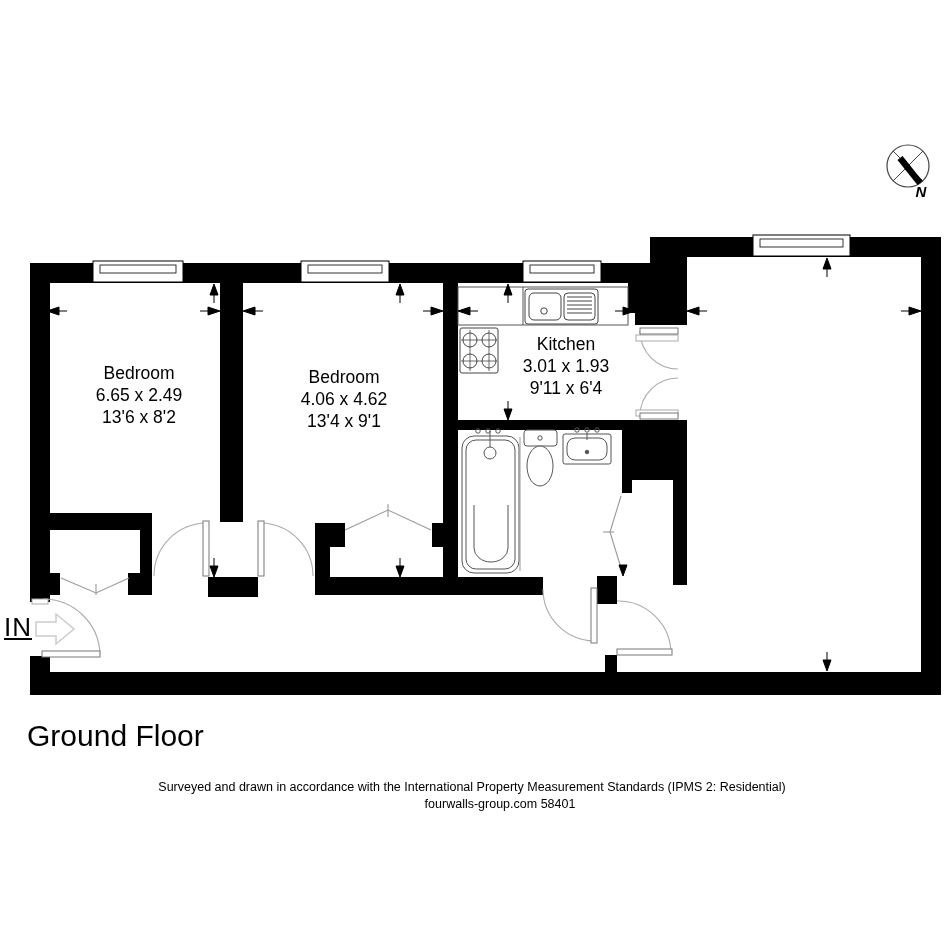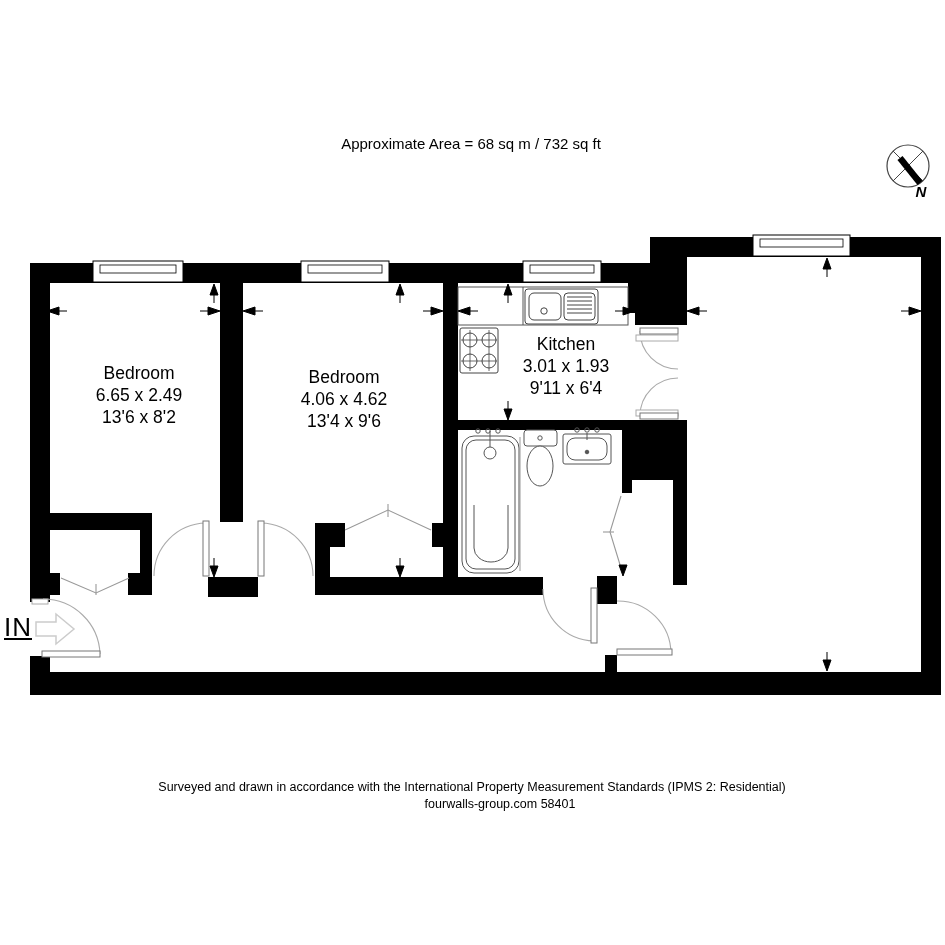--- a/index.html
+++ b/index.html
@@ -211,42 +211,42 @@
     <path d="M36 622 H56 V614 L74 629 L56 644 V636 H36 Z" fill="#ffffff" stroke="#cccccc" stroke-width="1.5"></path>
 
     <g>
       <circle cx="908" cy="166" r="21" fill="none" stroke="#444" stroke-width="1.2"></circle>
       <line x1="893" y1="151" x2="923" y2="181" stroke="#444" stroke-width="1"></line>
       <line x1="923" y1="151" x2="893" y2="181" stroke="#444" stroke-width="1"></line>
       <line x1="900" y1="158" x2="920" y2="183" stroke="#000" stroke-width="6.5"></line>
     </g>
   </svg>
 
-  <div class="lbl centered header-line" style="left:471px;top:135px">Approximate Area = 68 sq m / 732 sq ft</div>
 
   <div class="room-label" style="left:139px;top:362px">
     <div>Bedroom</div>
     <div>6.65 x 2.49</div>
     <div>13'6 x 8'2</div>
   </div>
 
   <div class="room-label" style="left:344px;top:366px">
     <div>Bedroom</div>
     <div>4.06 x 4.62</div>
-    <div>13'4 x 9'6</div>
+    <div>13'4 x 9'1</div>
   </div>
 
   <div class="room-label" style="left:566px;top:333px">
     <div>Kitchen</div>
     <div>3.01 x 1.93</div>
     <div>9'11 x 6'4</div>
   </div>
 
 
   <div class="lbl in-label" style="left:4px;top:612px">IN</div>
 
   <div class="lbl centered north-label" style="left:921px;top:183px">N</div>
 
+  <div class="lbl floor-title" style="left:27px;top:719px">Ground Floor</div>
 
   <div class="lbl centered footer-line" style="left:472px;top:780px">Surveyed and drawn in accordance with the International Property Measurement Standards (IPMS 2: Residential)</div>
   <div class="lbl centered footer-line" style="left:500px;top:797px">fourwalls-group.com 58401</div>
 
 </div>
 
 </body></html>

